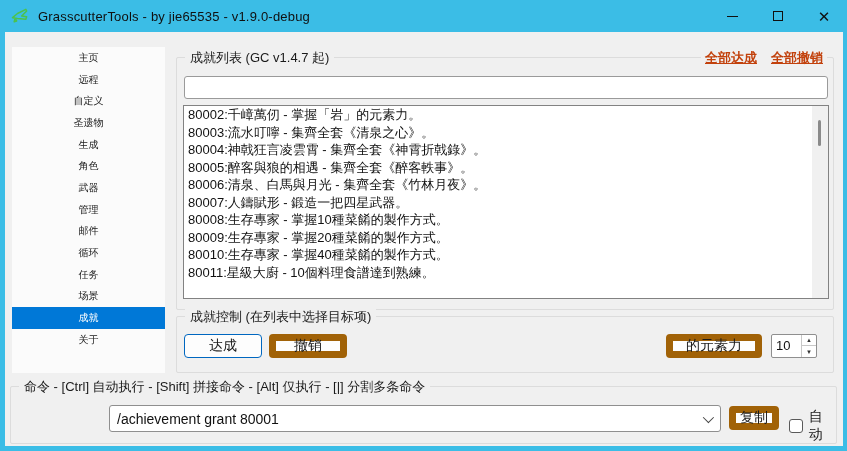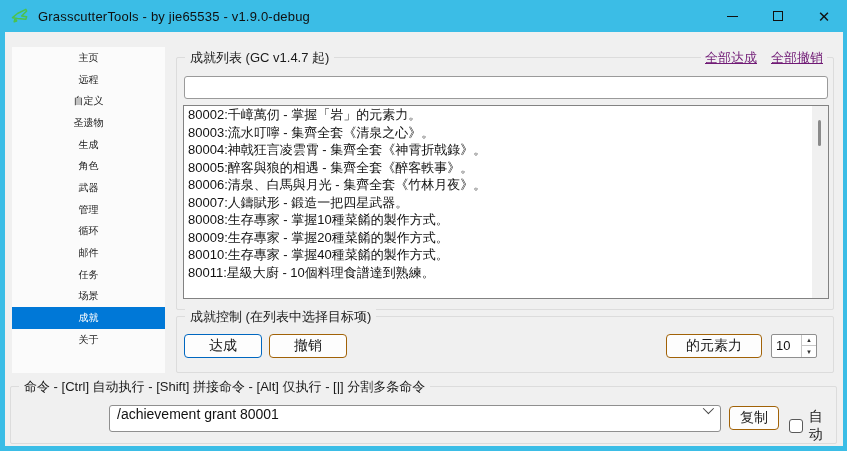--- a/index.html
+++ b/index.html
@@ -30,57 +30,57 @@
   .side-item.selected { background:#0078d7; color:#ffffff; }
 
   
   .groupbox { position:absolute; border:1px solid #dcdcdc; border-radius:2px; }
   .gb-title { position:absolute; top:-9px; left:8px; background:#f0f0f0; padding:0 5px;
               font-size:13px; color:#1a1a1a; white-space:nowrap; }
 
   .ach-group { left:171px; top:25px; width:658px; height:253px; }
   .gb-links { position:absolute; top:-9px; right:6px; background:#f0f0f0; padding:0 4px;
               font-size:13px; display:flex; gap:14px; }
-  .gb-links a { color:#701a75; text-decoration:underline; cursor:pointer; white-space:nowrap; }
+  .gb-links a { color:#c2410c; text-decoration:underline; cursor:pointer; white-space:nowrap;font-weight:bold; }
 
   .search-input { position:absolute; left:7px; top:18px; width:644px; height:23px;
                   border:1px solid #9a9a9a; border-radius:3px; background:#fff; padding:0 6px;
                   font-size:13px; font-family:inherit; outline:none; }
 
   .listbox { position:absolute; left:6px; top:47px; width:646px; height:194px;
              border:1px solid #828282; background:#ffffff; display:flex; }
   .list-rows { flex:1 1 auto; overflow:hidden; }
   .list-row { height:17.5px; line-height:17.5px; font-size:13px; color:#111; padding:0 4px;
               white-space:nowrap; overflow:hidden; cursor:default; }
   .list-row.selected { background:#0078d7; color:#ffffff; }
   .scroll-track { flex:0 0 16px; background:#f0f0f0; position:relative; }
   .scroll-thumb { position:absolute; left:6px; top:14px; width:3px; height:26px; background:#8a8a8a; border-radius:2px; }
 
   .ctl-group { left:171px; top:284px; width:658px; height:57px; }
 
-  .btn { position:absolute; background:#fdfdfd; border:1px solid #a16207; border-radius:4px;
+  .btn { position:absolute; background:#fdfdfd; border:7px solid #a16207; border-radius:4px;
          font-size:14px; color:#1a1a1a; display:flex; align-items:center; justify-content:center;
          cursor:default; font-family:inherit; }
   .btn.default { border:1.6px solid #0067c0; }
   .btn-grant   { left:7px;   top:17px; width:78px; height:24px; }
   .btn-revoke  { left:92px;  top:17px; width:78px; height:24px; }
   .btn-progress{ left:489px; top:17px; width:96px; height:24px; }
 
   .spinbox { position:absolute; left:594px; top:17px; width:46px; height:24px; background:#fff;
              border:1px solid #8f8f8f; border-radius:2px; display:flex; }
   .spin-value { flex:1 1 auto; font-size:13px; padding:3px 0 0 4px; color:#111; }
   .spin-btns { flex:0 0 15px; display:flex; flex-direction:column; border-left:1px solid #c8c8c8; }
   .spin-btn { flex:1 1 50%; display:flex; align-items:center; justify-content:center;
               font-size:6px; color:#333; line-height:1; cursor:default; }
   .spin-btn.up { border-bottom:1px solid #c8c8c8; }
 
   .cmd-group { left:5px; top:354px; width:827px; height:58px; }
   .btn-run  { left:12px;  top:18px; width:77px; height:26px; }
   .combobox { position:absolute; left:98px; top:18px; width:612px; height:27px; background:#fff;
-              border:1px solid #8f8f8f; border-radius:3px; display:flex; align-items:flex-start; }
+              border:1px solid #8f8f8f; border-radius:3px; display:flex; align-items:center; }
   .combo-input { flex:1 1 auto; border:none; outline:none; background:transparent;
                  font-size:14px; color:#111; padding:0 0 0 7px; font-family:inherit; }
   .combo-arrow { flex:0 0 26px; display:flex; align-items:center; justify-content:center; cursor:default; }
   .chevron { width:8px; height:8px; border-right:1.4px solid #444; border-bottom:1.4px solid #444;
              transform:rotate(45deg) translateY(-2px); }
   .btn-copy { left:718px; top:19px; width:50px; height:24px;text-align:center; }
   .checkbox-wrap { position:absolute; left:778px; top:21px; display:flex; align-items:center; gap:6px; cursor:default;justify-content:center; }
   .checkbox { width:14px; height:14px; border:1px solid #5a5a5a; border-radius:3px; background:#fff; }
   .checkbox-label { font-size:14px; color:#1a1a1a; }
 </style>
@@ -111,22 +111,22 @@
 
     <div class="sidebar">
       <div class="side-item">主页</div>
       <div class="side-item">远程</div>
       <div class="side-item">自定义</div>
       <div class="side-item">圣遗物</div>
       <div class="side-item">生成</div>
       <div class="side-item">角色</div>
       <div class="side-item">武器</div>
       <div class="side-item">管理</div>
+      <div class="side-item">邮件</div>
       <div class="side-item">循环</div>
-      <div class="side-item">邮件</div>
       <div class="side-item">任务</div>
       <div class="side-item">场景</div>
       <div class="side-item selected">成就</div>
       <div class="side-item">关于</div>
     </div>
 
     <div class="groupbox ach-group">
       <span class="gb-title">成就列表 (GC v1.4.7 起)</span>
       <div class="gb-links">
         <a>全部达成</a>

